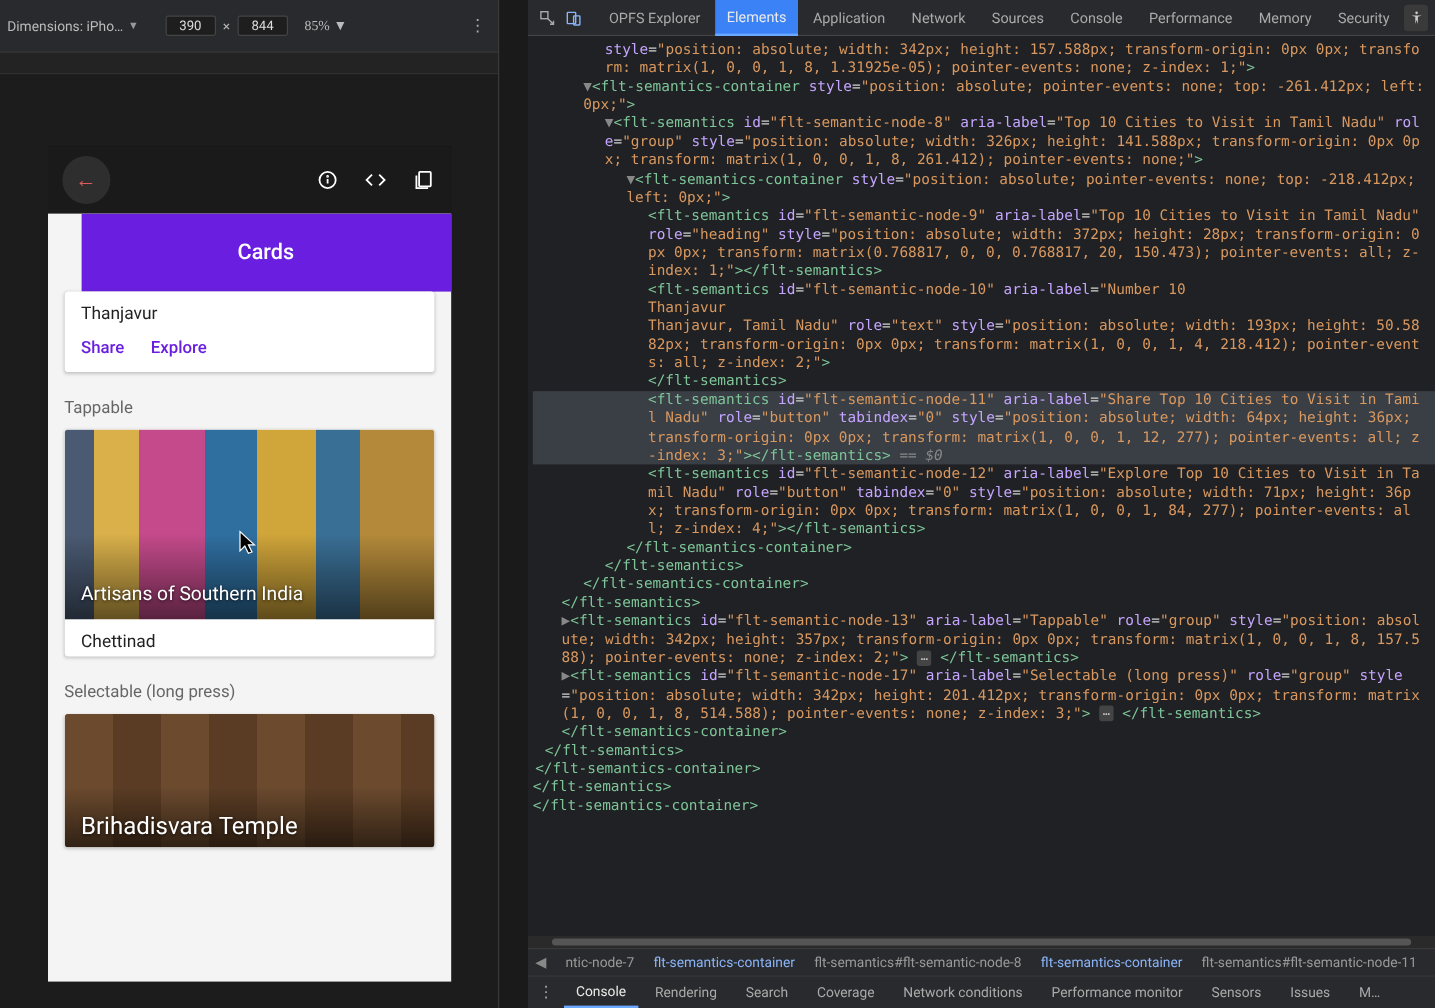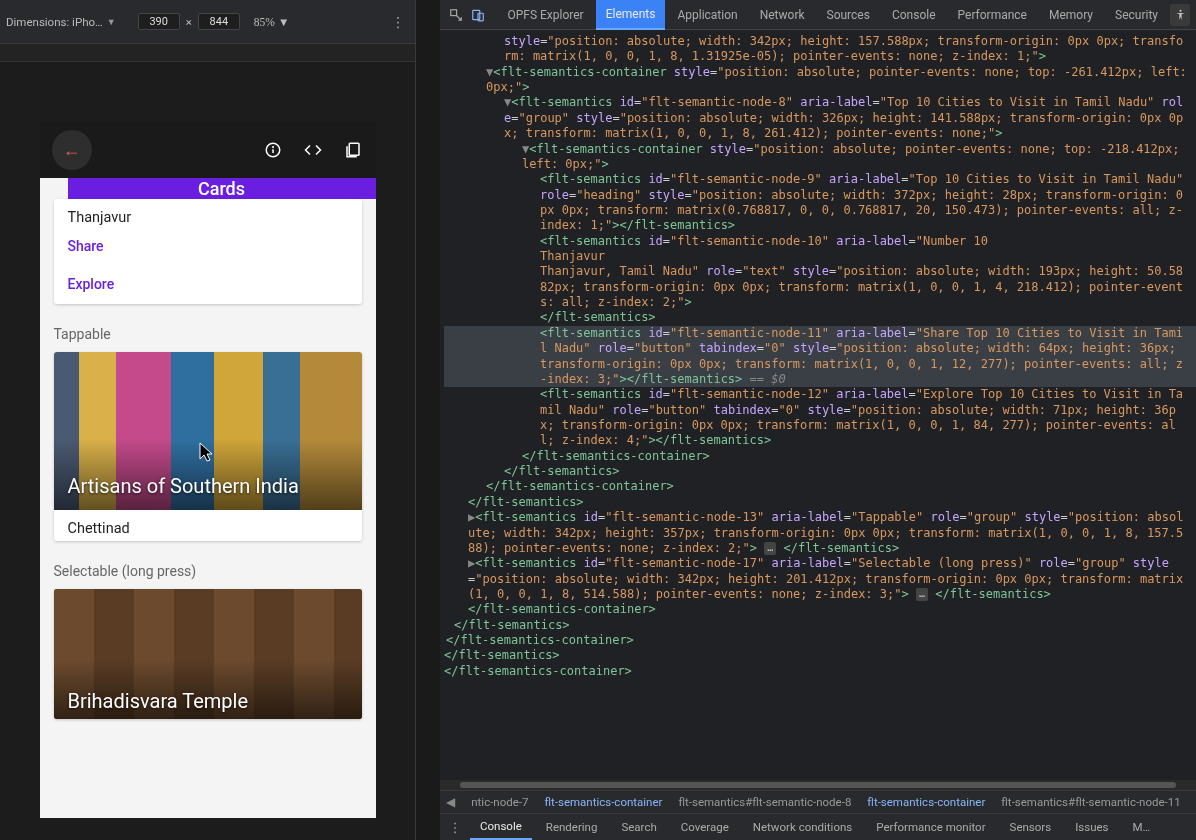--- a/index.html
+++ b/index.html
@@ -97,57 +97,57 @@
   .phone-viewport {
     background: #f4f4f4;
     height: 640px;
     overflow: hidden;
     position: relative;
   }
   .purple-header {
     background: #6a1fe0;
     color: #fff;
     text-align: center;
-    padding: 0 0;
+    padding: 22px 0;
     font-size: 18px;
     font-weight: 500;
     margin-left: 28px;
   }
   .card {
     background: #fff;
     margin: 0 14px;
     border-radius: 3px;
     box-shadow: 0 1px 3px rgba(0,0,0,.2);
     color: #333;
     overflow: hidden;
   }
   .card-body { padding: 10px 14px 4px; }
   .card-sub { font-size: 13px; color: #888; margin-bottom: 4px; }
   .card-title1 { font-size: 14.5px; color: #222; }
   .card-title2 { font-size: 14.5px; color: #222; margin-bottom: 10px;}
-  .card-actions { display:flex; gap:22px; padding: 8px 14px 12px; flex-direction: column; }
+  .card-actions { display:flex; gap:22px; padding: 8px 14px 12px; }
   .card-action { color: #6a1fe0; font-size: 14px; font-weight: 500; }
   .section-label { color: #666; font-size: 14px; margin: 22px 14px 10px; }
   .card-img {
     height: 158px;
     background: linear-gradient(90deg,#4a5a72 0 8%,#d9b04a 8% 20%,#c44a8b 20% 38%,#2f6fa0 38% 52%,#d0a53a 52% 68%,#3a6f95 68% 80%,#b48a3a 80% 100%);
     position: relative;
   }
   .card-img::after {
     content:""; position:absolute; inset:0;
     background: linear-gradient(rgba(0,0,0,0) 55%, rgba(0,0,0,.55));
   }
   .card-img .overlay-title {
     position: absolute; left: 14px; bottom: 12px;
-    color: #fff; font-size: 20px; font-weight: 400;
+    color: #fff; font-size: 16px; font-weight: 400;
     text-shadow: 0 1px 3px rgba(0,0,0,.7);
     z-index:2;
   }
   .card-img2 {
-    height: 130px;
+    height: 111px;
     background:
       repeating-linear-gradient(90deg,#6b4a2e 0 40px,#5a3c24 40px 80px),
       #7a5a3a;
     position:relative;
   }
   .card-img2::after {
     content:""; position:absolute; inset:0;
     background: linear-gradient(rgba(0,0,0,0) 55%, rgba(0,0,0,.55));
   }
   .card-img2 .overlay-title {

